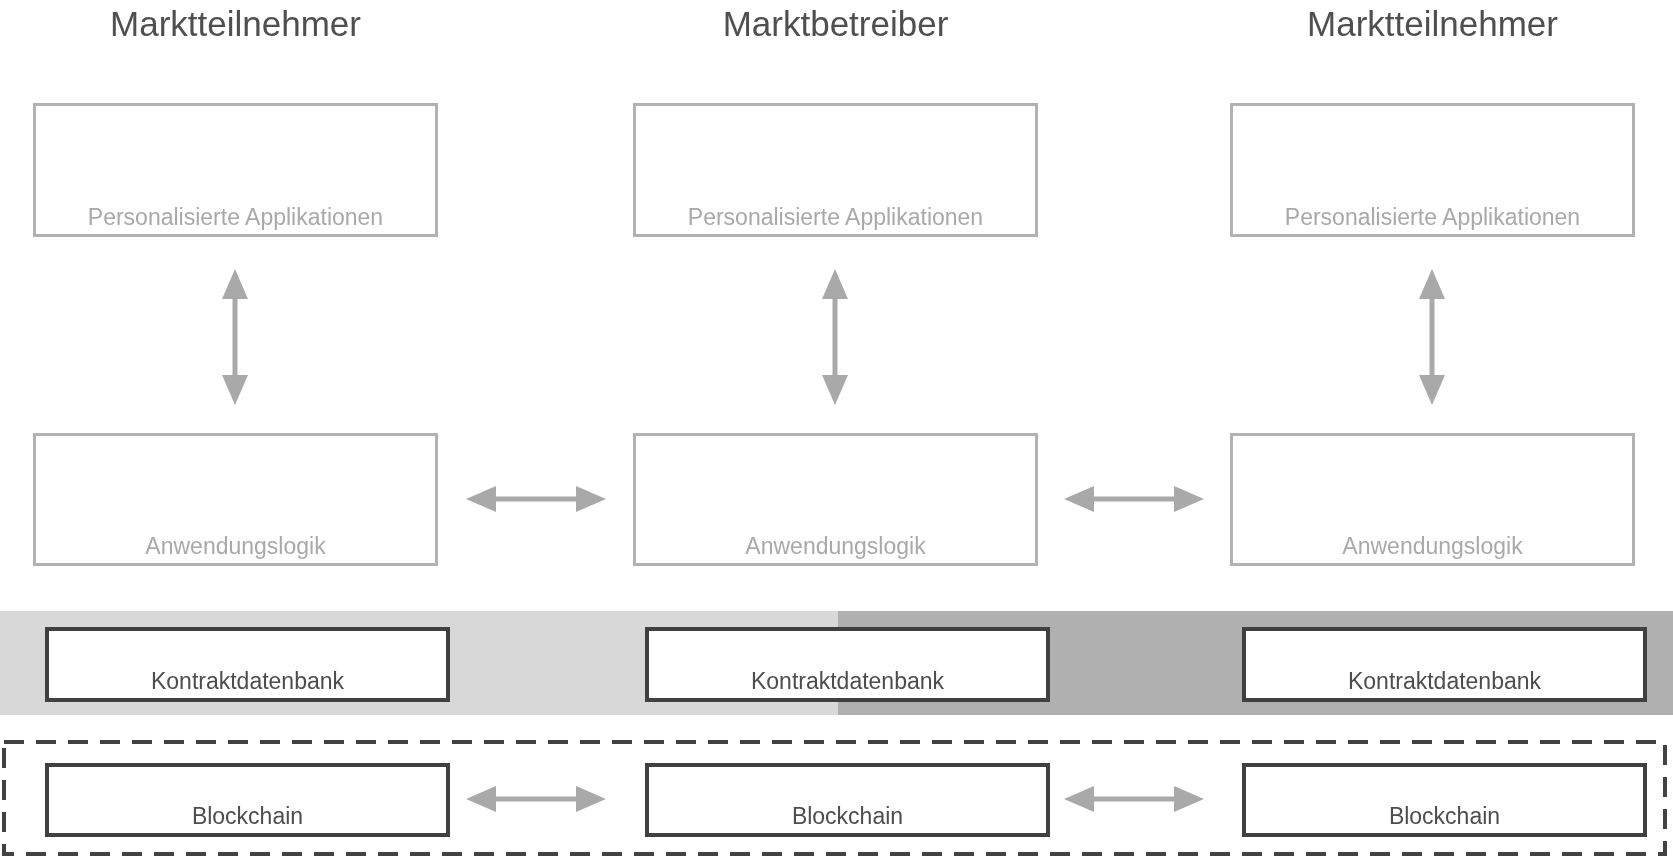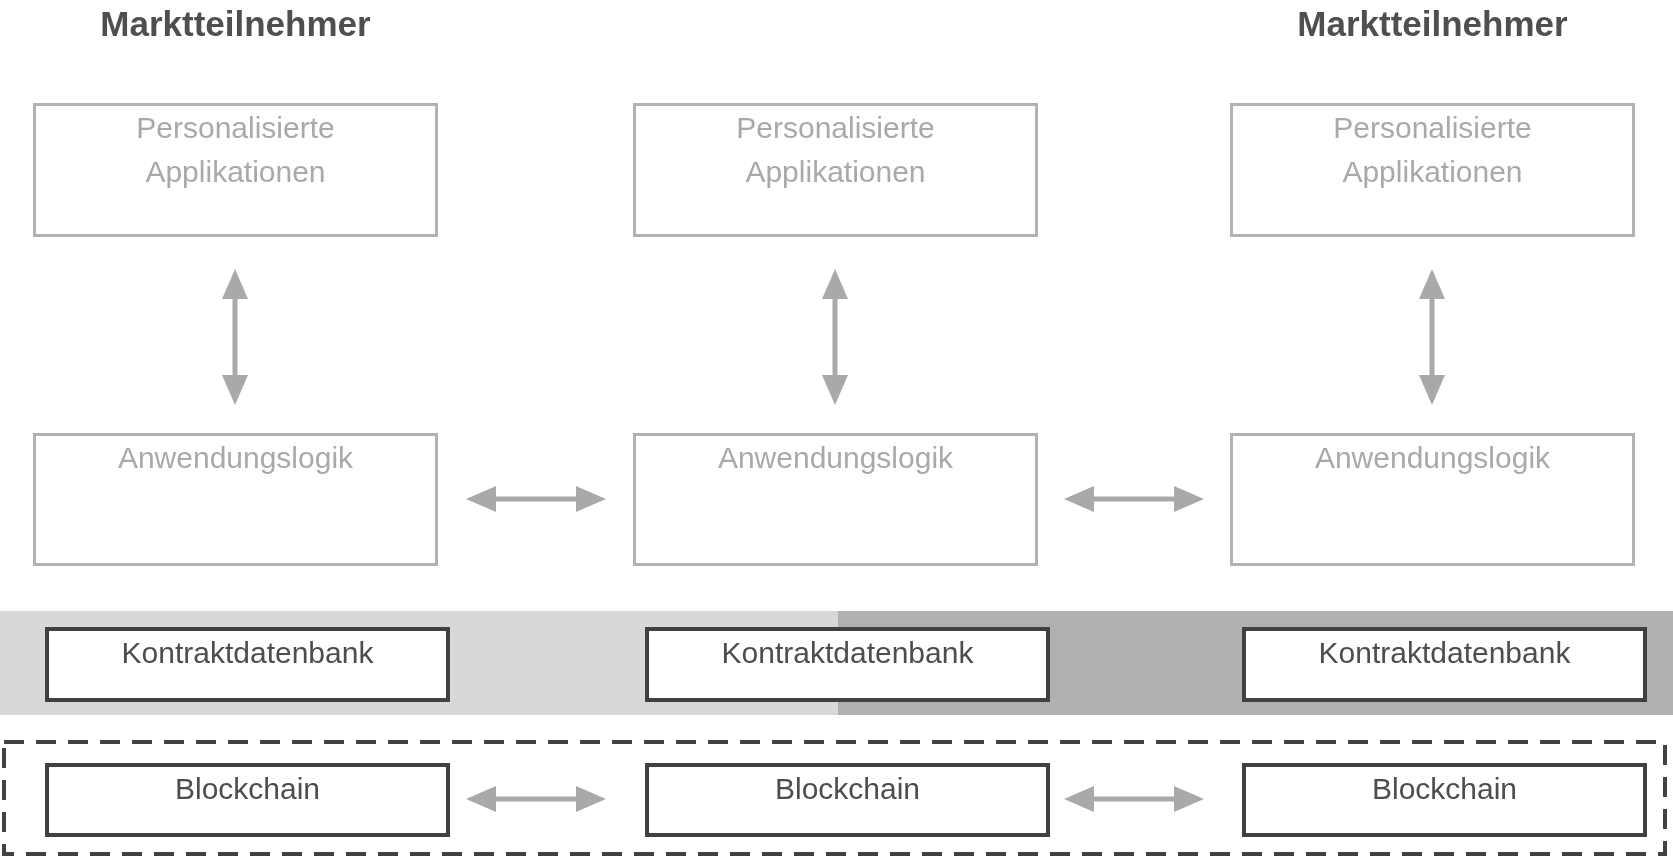--- a/index.html
+++ b/index.html
@@ -21,34 +21,34 @@
     background:var(--background);
     overflow:hidden;
     font-family:"Liberation Sans","DejaVu Sans",sans-serif;
   }
   .col-header{
     position:absolute;
     top:0;
     width:405px;
     text-align:center;
     font-size:35px;
-    font-weight:700;
+    font-weight:400;
     line-height:48px;
     color:var(--header-text);
     white-space:nowrap;
   }
   .box{
     position:absolute;
     box-sizing:border-box;
     background:var(--background);
     display:flex;
-    align-items:flex-start;
+    align-items:flex-end;
     justify-content:center;
     text-align:center;
-    font-size:30px;
+    font-size:23px;
     line-height:1.45;
   }
   .box.light{
     border:3px solid var(--box-border-light);
     color:var(--box-text-light);
   }
   .box.dark{
     border:4px solid var(--box-border-dark);
     color:var(--box-text-dark);
     margin-left:12px;
@@ -70,20 +70,21 @@
 <div id="stage">
 
   <div class="band left"></div>
   <div class="band right"></div>
 
   <svg class="dashed-frame" width="1673" height="122">
     <rect x="4" y="6" width="1661" height="112" fill="none" stroke="currentColor" stroke-width="4" stroke-dasharray="20 12"></rect>
   </svg>
 
   <div class="col-header" style="left:33px">Marktteilnehmer</div>
+  <div class="col-header" style="left:633px">Marktbetreiber</div>
   <div class="col-header" style="left:1230px">Marktteilnehmer</div>
 
   <div class="box light" style="left:33px;top:103px;width:405px;height:134px">
     <span class="wrap">Personalisierte Applikationen</span>
   </div>
   <div class="box light" style="left:633px;top:103px;width:405px;height:134px">
     <span class="wrap">Personalisierte Applikationen</span>
   </div>
   <div class="box light" style="left:1230px;top:103px;width:405px;height:134px">
     <span class="wrap">Personalisierte Applikationen</span>

